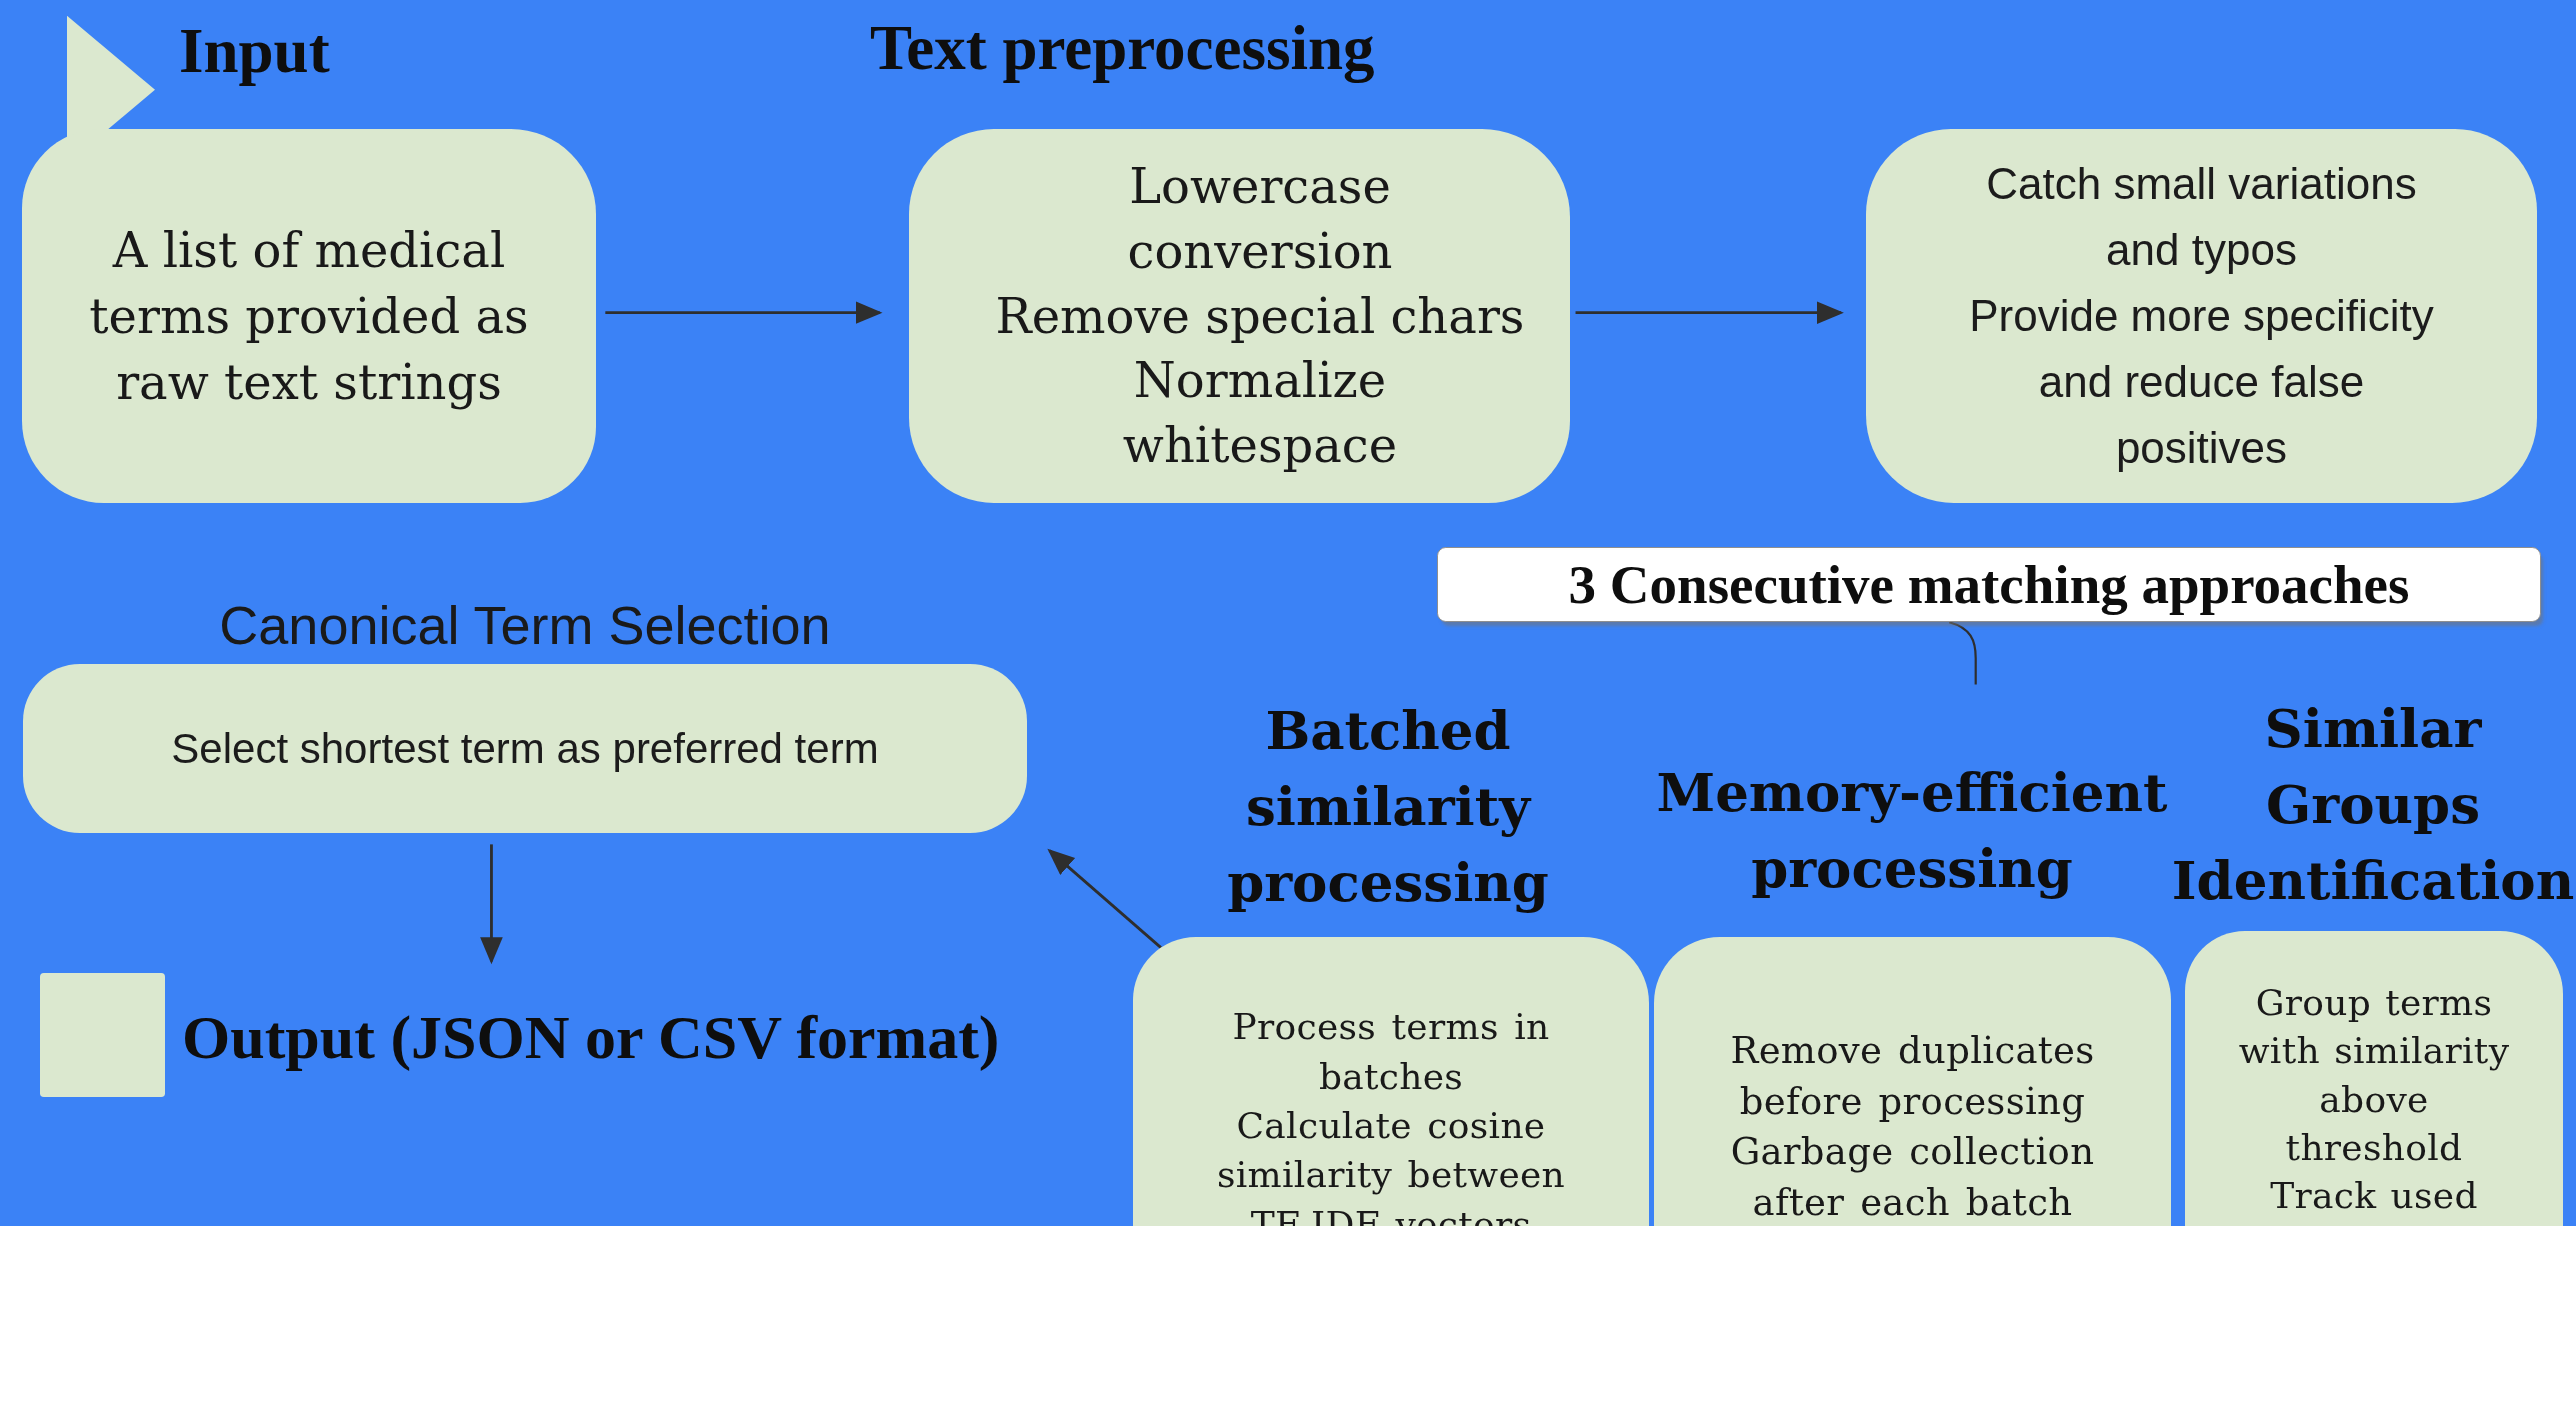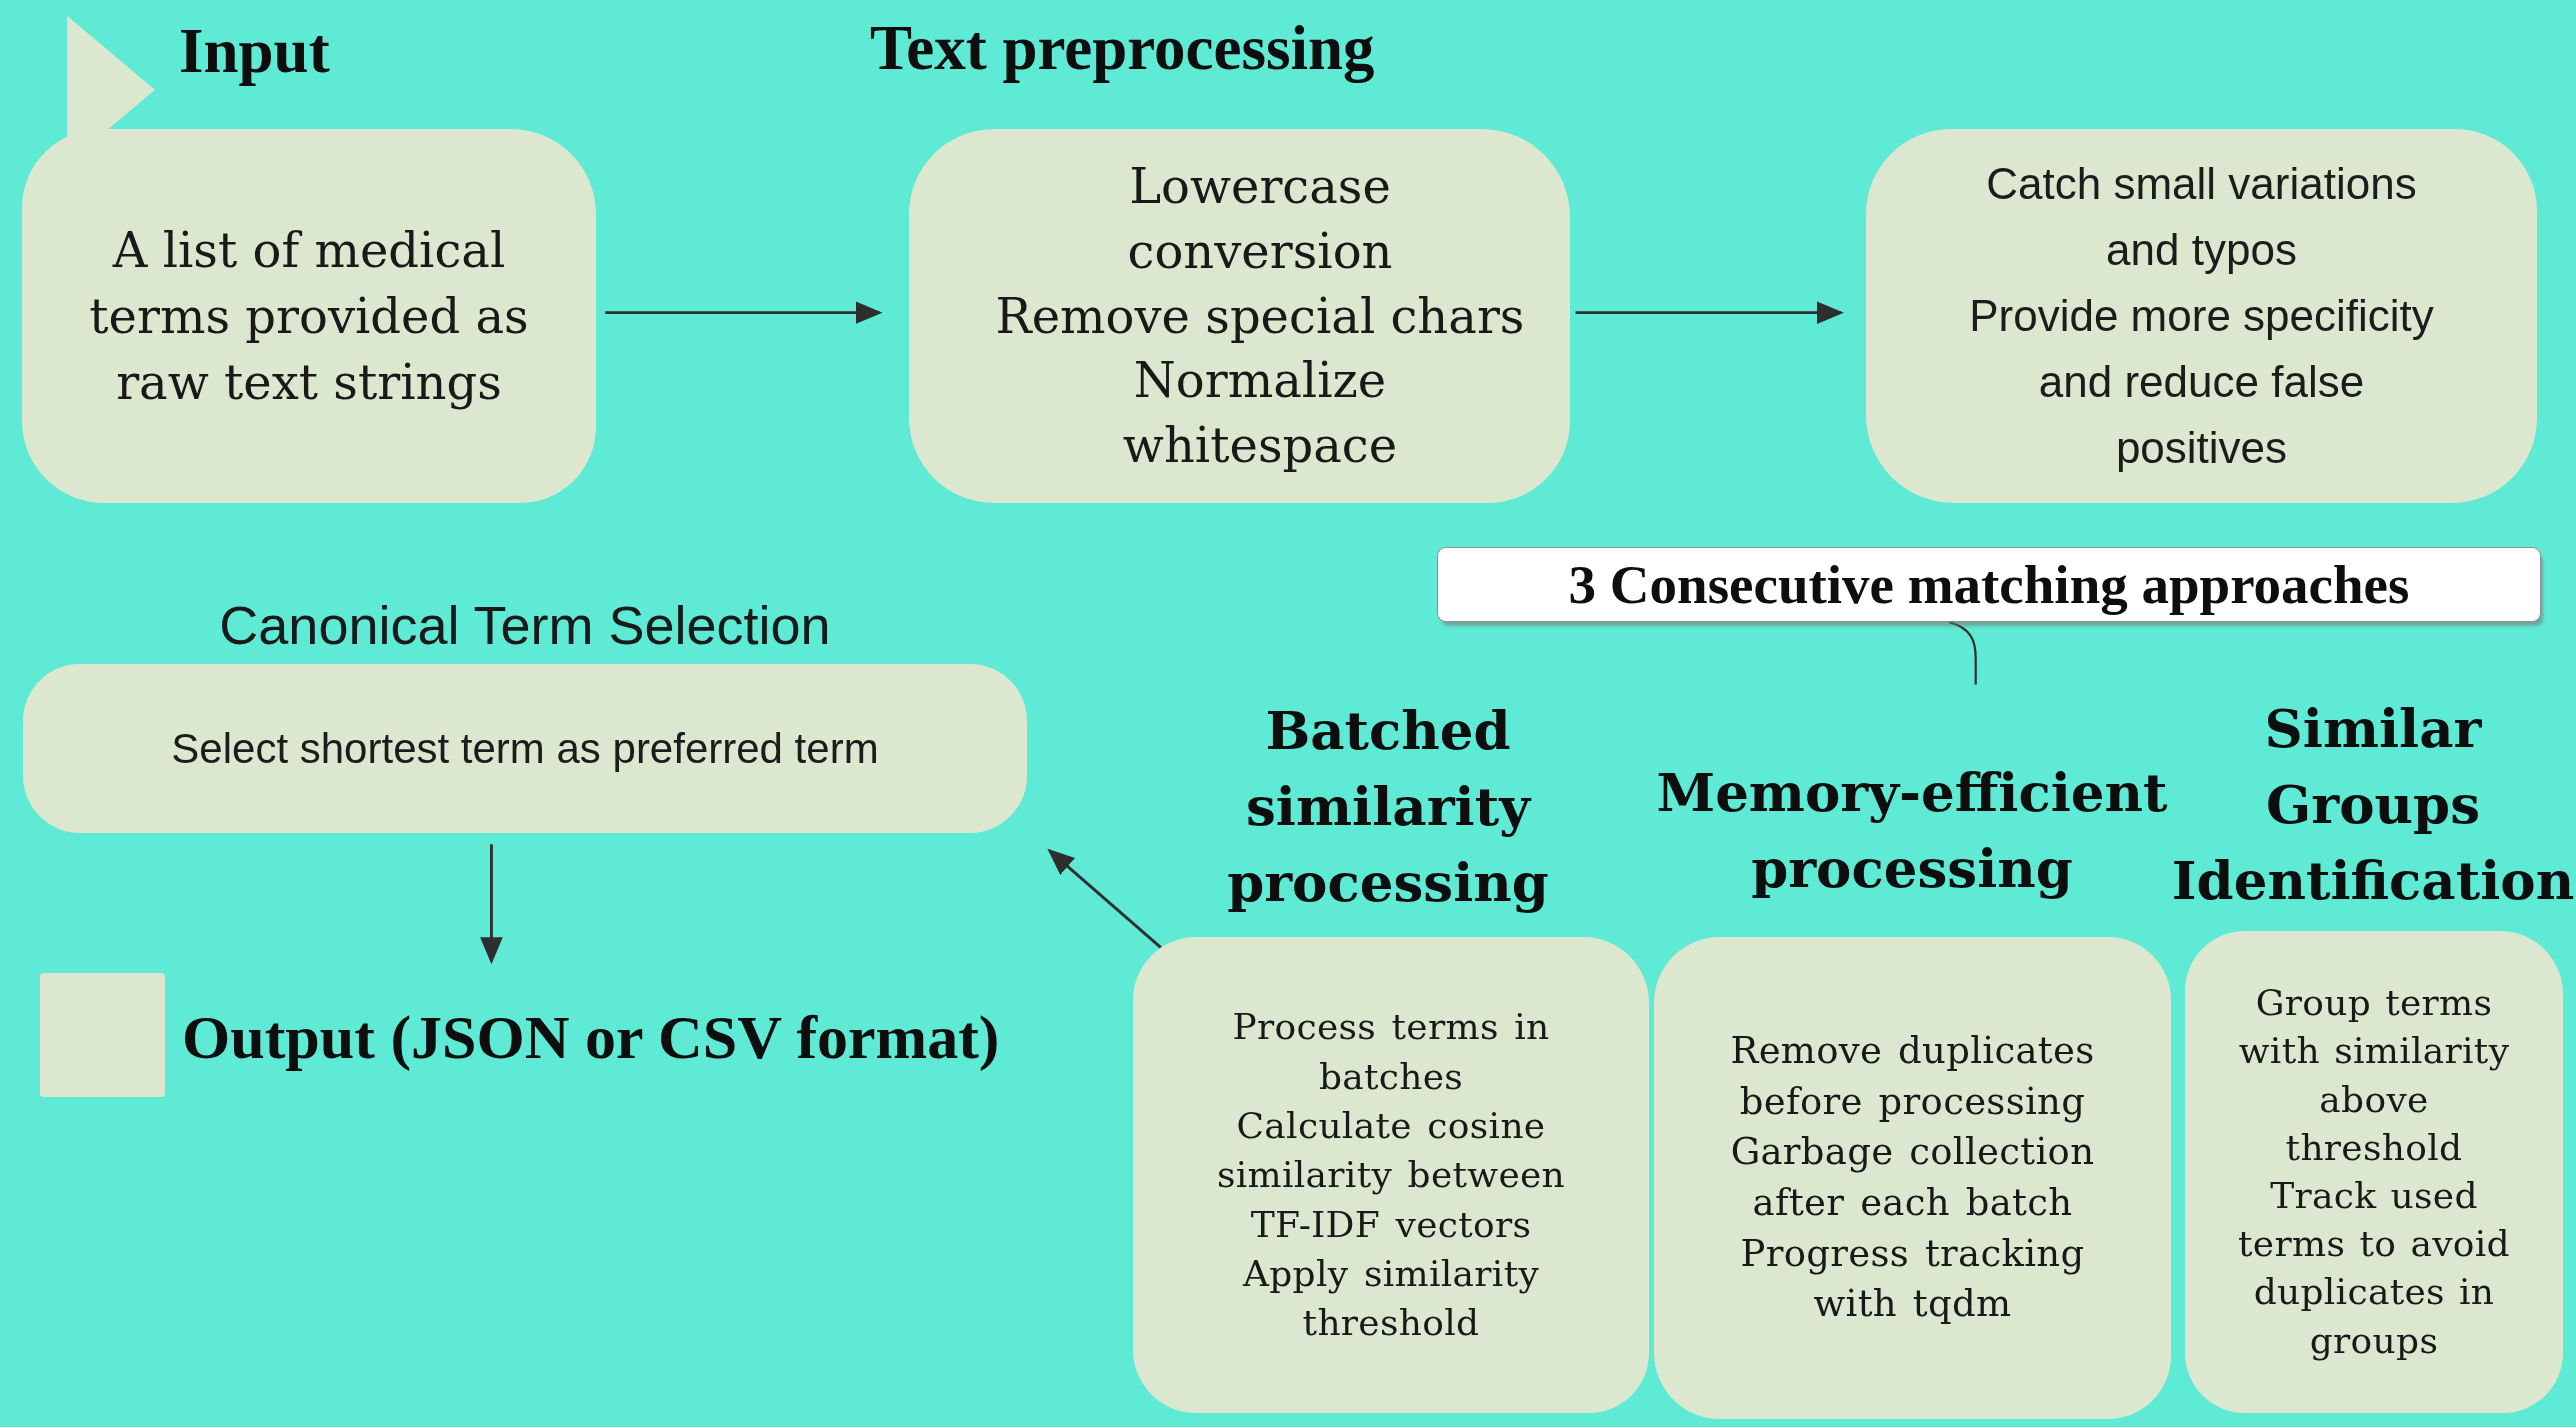--- a/index.html
+++ b/index.html
@@ -5,22 +5,22 @@
   :root{
     --box-fill:#dbe8cf;
     --arrow-color:#2e2e2e;
     --heading-text:#0e0e0e;
     --body-text:#191919;
     --label-border:#8f8f8f;
   }
   html,body{margin:0;padding:0;background:#ffffff;}
   #canvas{
     position:relative;
-    width:2576px;height:1427px;
-    background:#5eead4;
+    width:2576px;height:1226px;
+    background:#3b82f6;
     overflow:hidden;
     font-family:"Liberation Serif", serif;
   }
   .pre{white-space:pre-line;}
   
   .h-serif{
     position:absolute;
     font-family:"Liberation Serif", serif;
     font-weight:700;
     color:var(--heading-text);

